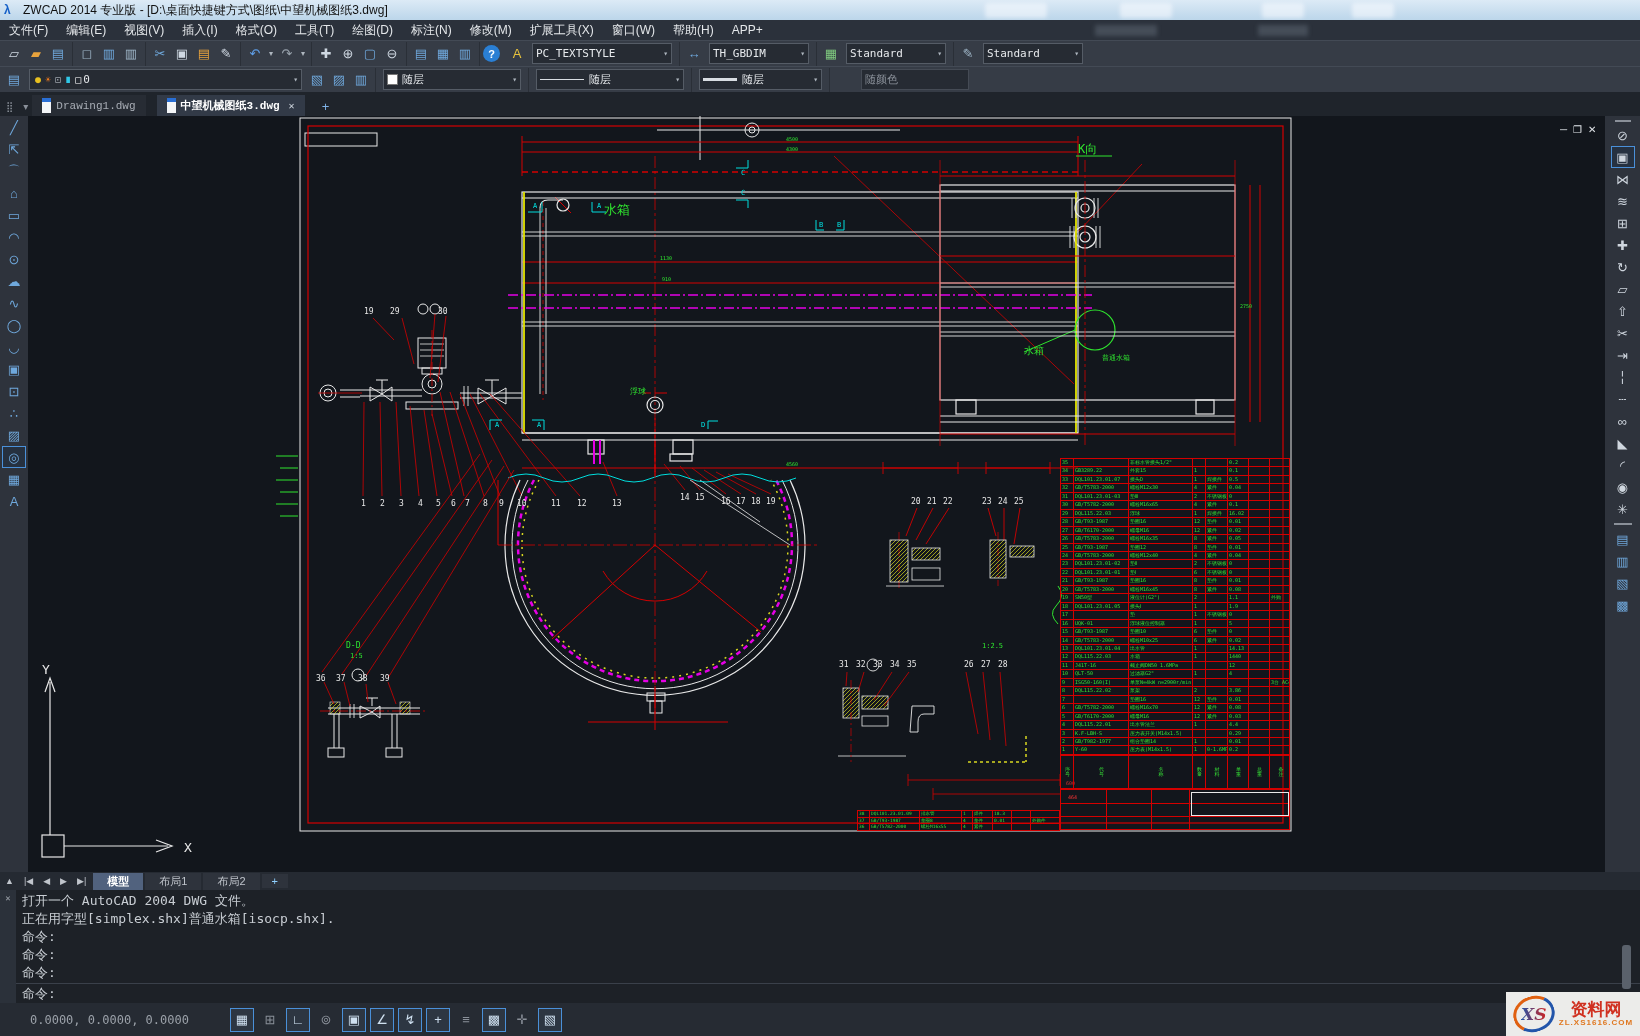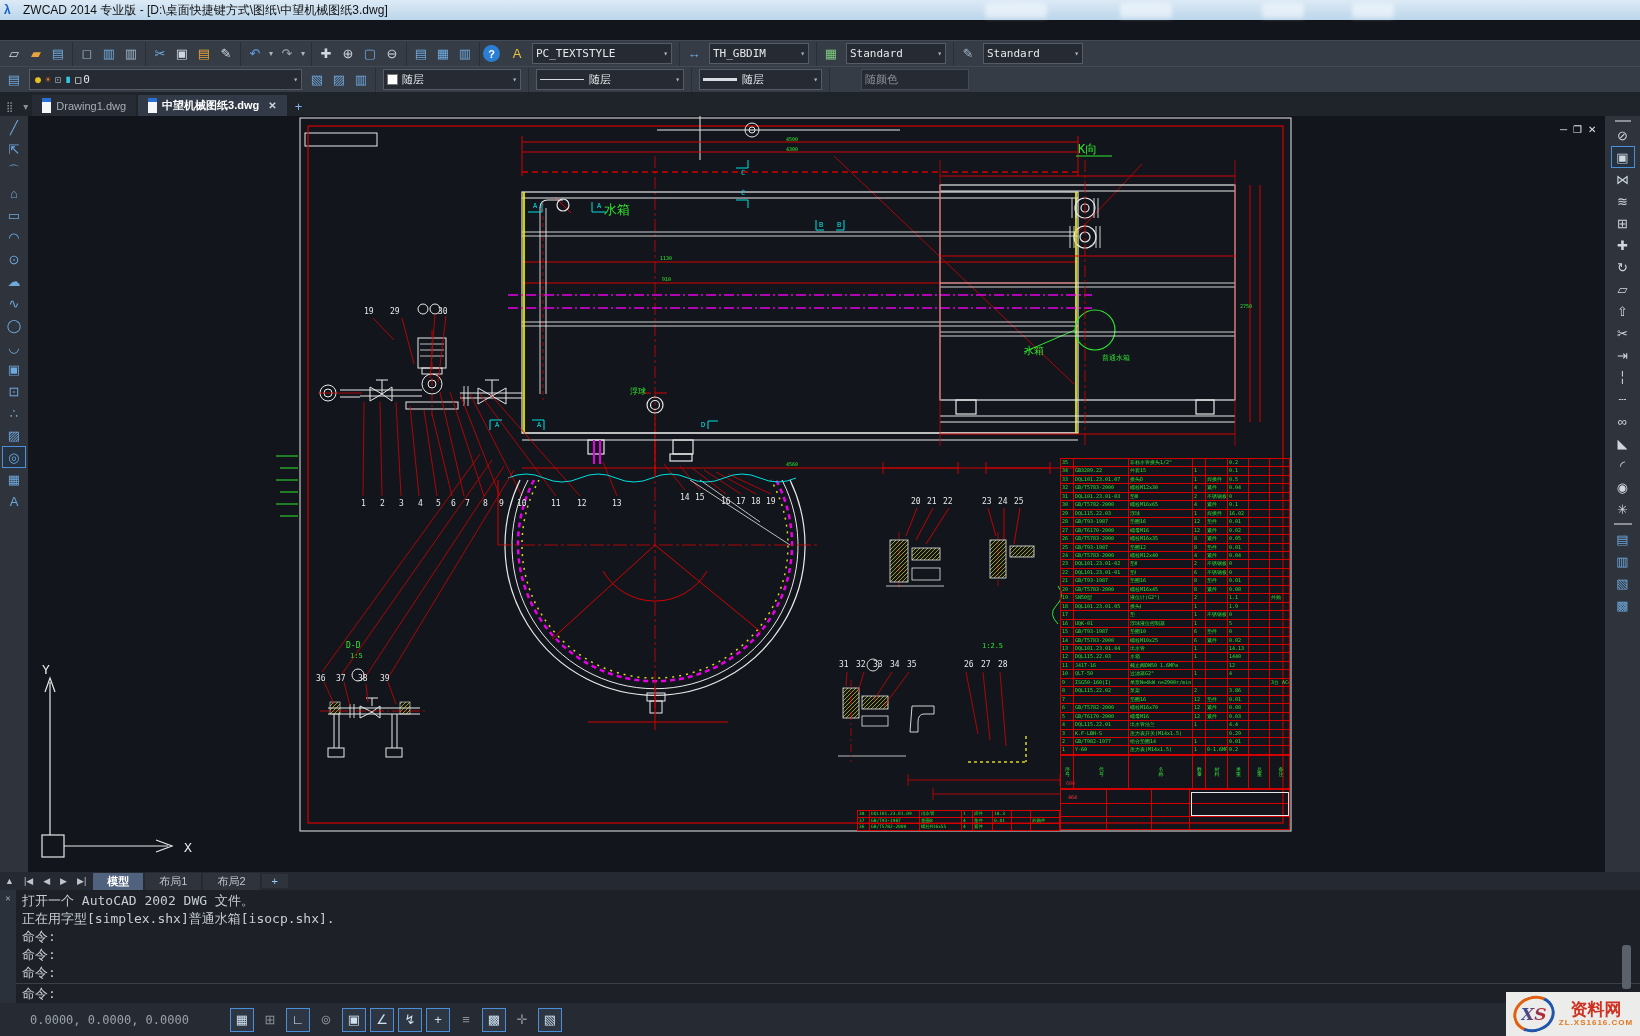--- a/index.html
+++ b/index.html
@@ -32,22 +32,22 @@
   .combo .arrow{font-size:8px;color:#aeb6bf;margin-left:4px;}
   .combo.disabled{color:#8a9099;border-color:#454b55;margin-left:28px;}
   .swatch{width:9px;height:9px;background:#fff;margin-right:4px;border:1px solid #777;}
   .lt-sample{width:44px;height:0;border-top:1px solid #d8dde2;margin-right:5px;}
   .lw-sample{width:34px;height:3px;background:#d8dde2;margin-right:5px;}
   .mini-ic{font-size:10px;margin:0 2px;}
   
   .tabbar{position:absolute;left:0;top:92px;width:1640px;height:24px;background:#1f242b;
     display:flex;align-items:flex-end;color:#a8adb5;}
   .tab-grip{color:#8a9099;font-size:10px;padding:0 4px 4px 6px;}
-  .doc-tab{display:flex;align-items:center;height:21px;padding:0 10px;margin-right:2px;
-    background:#272c34;font-family:Liberation Sans, sans-serif;font-size:11px;}
+  .doc-tab{display:flex;align-items:center;height:21px;padding:0 10px;margin-right:11px;
+    background:#272c34;font-family:Liberation Mono, monospace;font-size:11px;}
   .doc-tab.active{background:#323a47;color:#fff;font-weight:bold;}
   .dwg-ic{display:inline-block;width:9px;height:11px;background:#f4f6f8;border-top:4px solid #2a6fd4;margin-right:5px;}
   .tab-close{margin-left:9px;font-size:10px;color:#cfd6de;}
   .newtab{width:20px;height:20px;display:flex;align-items:center;justify-content:center;color:#7fb3e8;font-size:13px;}
   
   .side{position:absolute;top:116px;height:756px;background:#2e333c;display:flex;flex-direction:column;align-items:center;}
   .side.left{left:0;width:28px;}
   .side.right{left:1605px;width:35px;}
   .side .grip{width:16px;border-top:2px double #8a9099;margin:4px 0 2px;}
   .s-btn{width:24px;height:22px;display:flex;align-items:center;justify-content:center;
@@ -121,20 +121,37 @@
 
   <div class="titlebar">
     <span class="app-icon">λ</span>
     <span>ZWCAD 2014 专业版 - [D:\桌面快捷键方式\图纸\中望机械图纸3.dwg]</span>
     <div class="blurbox" style="left:985px;top:3px;width:62px;"></div>
     <div class="blurbox" style="left:1120px;top:3px;width:52px;"></div>
     <div class="blurbox" style="left:1262px;top:3px;width:42px;"></div>
     <div class="blurbox" style="left:1352px;top:3px;width:42px;"></div>
   </div>
 
+  <div class="menubar" id="menu-bar">
+    <div class="mblur" style="left:1095px;top:5px;width:62px;"></div>
+    <div class="mblur" style="left:1258px;top:5px;width:50px;"></div>
+  <div class="menu-item">文件(F)</div>
+      <div class="menu-item">编辑(E)</div>
+      <div class="menu-item">视图(V)</div>
+      <div class="menu-item">插入(I)</div>
+      <div class="menu-item">格式(O)</div>
+      <div class="menu-item">工具(T)</div>
+      <div class="menu-item">绘图(D)</div>
+      <div class="menu-item">标注(N)</div>
+      <div class="menu-item">修改(M)</div>
+      <div class="menu-item">扩展工具(X)</div>
+      <div class="menu-item">窗口(W)</div>
+      <div class="menu-item">帮助(H)</div>
+      <div class="menu-item">APP+</div>
+    </div>
 
   <div class="toolbar tb1">
     <div id="tb-groups" style="display:flex;align-items:center;">
         <div class="tb-group">
           <div class="tb-btn" style="color: rgb(207, 216, 226);">▱</div>
           <div class="tb-btn" style="color: rgb(232, 163, 61);">▰</div>
           <div class="tb-btn" style="color: rgb(111, 168, 220);">▤</div>
         </div>
         <div class="tb-group">
           <div class="tb-btn" style="color: rgb(159, 182, 200);">◻</div>
@@ -1131,21 +1148,21 @@
       <div class="lt-arrow">▶|</div>
       <div class="lt-tab active">模型</div>
       <div class="lt-tab">布局1</div>
       <div class="lt-tab">布局2</div>
       <div class="lt-add">+</div>
     </div>
 
   <div class="cmd">
     <div class="cmd-gutter"><span>✕</span></div>
     <div class="cmd-lines" id="cmd-lines">
-        <div class="cmd-line">打开一个 AutoCAD 2002 DWG 文件。</div>
+        <div class="cmd-line">打开一个 AutoCAD 2004 DWG 文件。</div>
         <div class="cmd-line">正在用字型[simplex.shx]普通水箱[isocp.shx].</div>
         <div class="cmd-line">命令:</div>
         <div class="cmd-line">命令:</div>
         <div class="cmd-line">命令:</div>
       </div>
     <div class="cmd-sep"></div>
     <div class="cmd-prompt">命令:</div>
     <div class="cmd-scroll"></div>
     <div class="cmd-chev">∨</div>
   </div>

